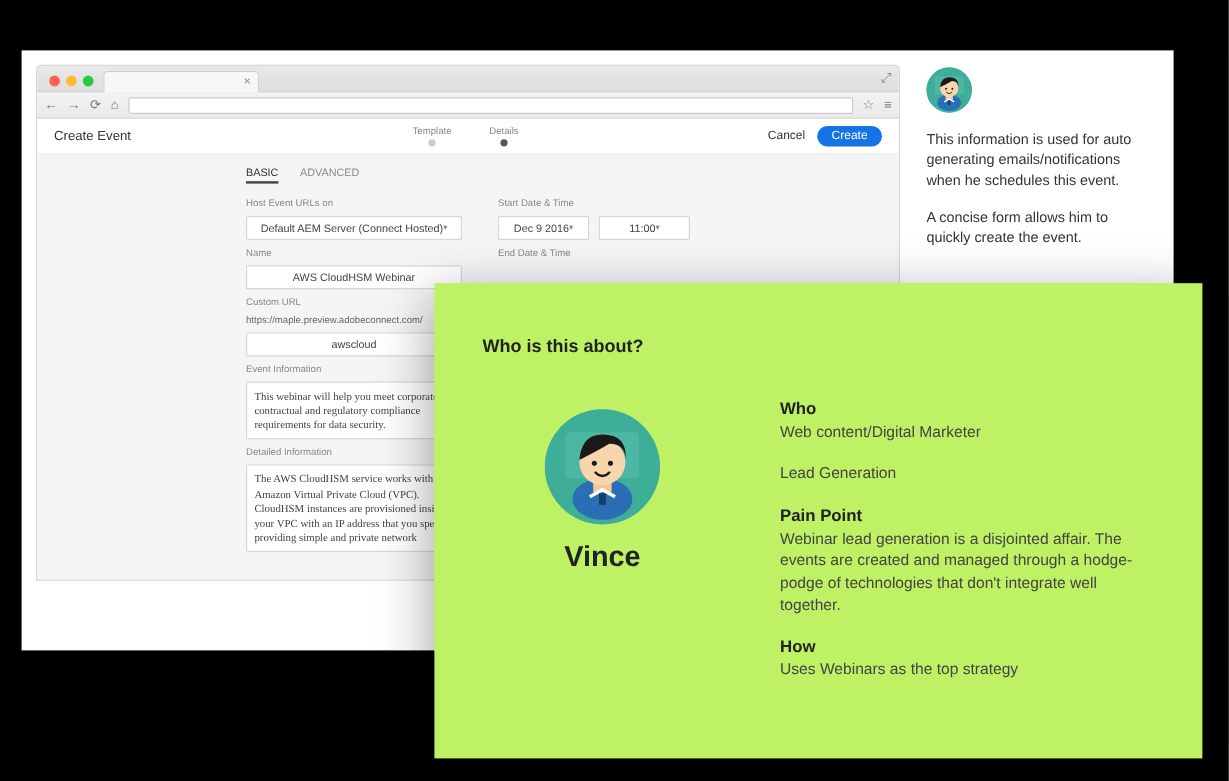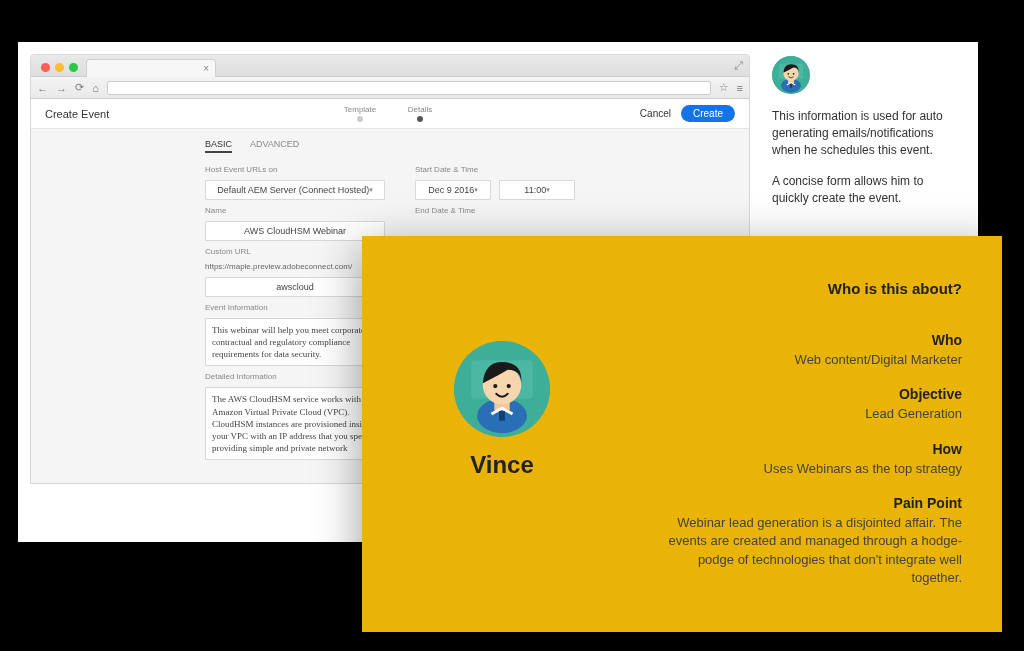--- a/index.html
+++ b/index.html
@@ -142,24 +142,23 @@
   }
   .desc-col p { margin-bottom:14px; }
 
   
   .card2 {
     position:absolute;
     left: 362px;
     top: 236px;
     width: 640px;
     height: 396px;
-    background:#eab308;
+    background:#bef264;
     box-shadow: 0 12px 44px rgba(0,0,0,.4);
     padding: 44px 40px 30px 40px;
-    text-align: right;
   }
   .card2 h3 {
     font-size:15px; font-weight:700; color:#222;
     margin-bottom: 34px;
   }
   .persona-row {
     display:flex; gap:48px;
     align-items:flex-start;
   }
   .persona-left {
@@ -330,26 +329,25 @@
           </svg>
       </div>
       <div class="persona-name">Vince</div>
     </div>
     <div class="persona-right">
       <div class="block">
         <div class="k">Who</div>
         <div class="v">Web content/Digital Marketer</div>
       </div>
       <div class="block">
-        <div class="k">Objective</div>
         <div class="v">Lead Generation</div>
+      </div>
+      <div class="block">
+        <div class="k">Pain Point</div>
+        <div class="v">Webinar lead generation is a disjointed affair. The events are created and managed through a hodge-podge of technologies that don't integrate well together.</div>
       </div>
       <div class="block">
         <div class="k">How</div>
         <div class="v">Uses Webinars as the top strategy</div>
       </div>
-      <div class="block">
-        <div class="k">Pain Point</div>
-        <div class="v">Webinar lead generation is a disjointed affair. The events are created and managed through a hodge-podge of technologies that don't integrate well together.</div>
-      </div>
     </div>
   </div>
 </div>
 
 </body></html>

